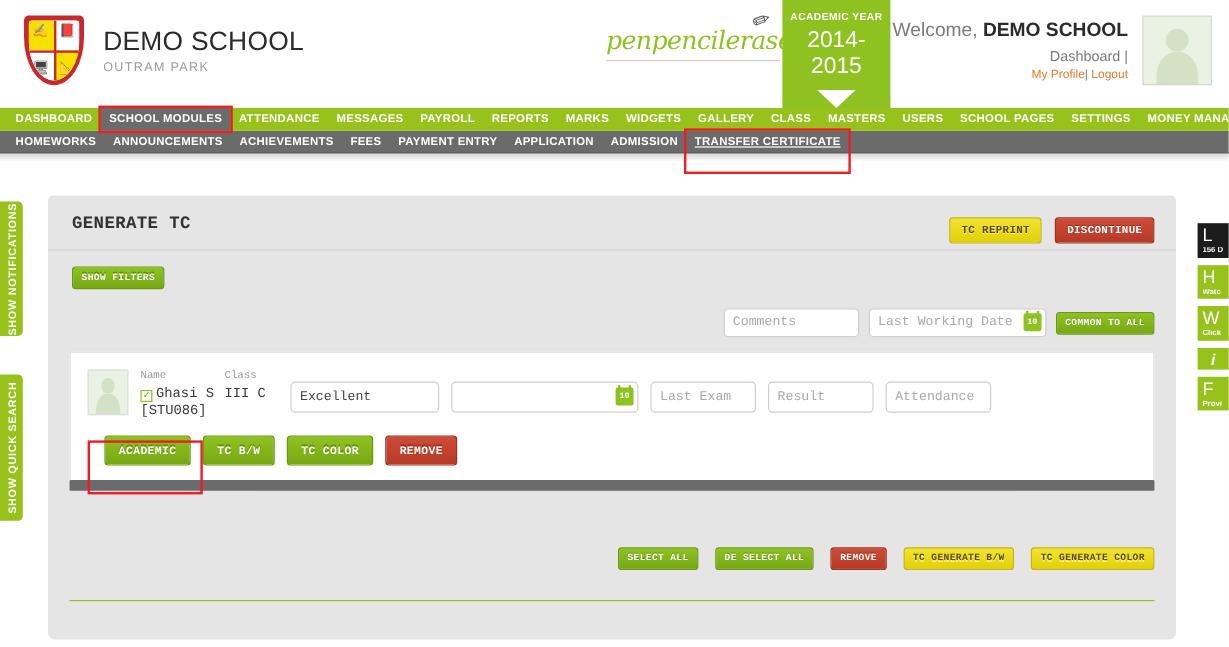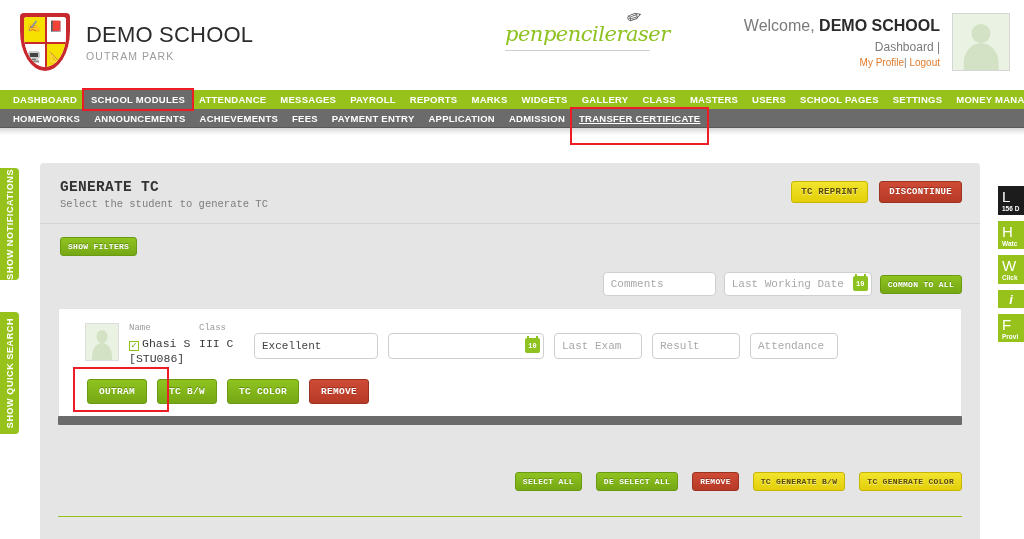--- a/index.html
+++ b/index.html
@@ -170,21 +170,21 @@
     font-weight:bold; text-align:center; line-height:17px;
   }
   .cal-ico:before {
     content:""; position:absolute; left:2px; top:-2px; width:2px; height:4px; background:#8dc220;
   }
   .cal-ico:after {
     content:""; position:absolute; right:2px; top:-2px; width:2px; height:4px; background:#8dc220;
   }
 
   #student-card { background:#fff; margin:0 18px; border:1px solid #e2e2e2; border-bottom:none; }
-  #student-row { display:flex; align-items:flex-start; padding:14px 0 6px 26px; }
+  #student-row { display:flex; align-items:flex-start; padding:14px 0 6px 14px; }
   #avatar-stu { width:34px; height:38px; border:1px solid #ddd; background:#eaf2e3;
     position:relative; overflow:hidden; flex:none; }
   #stu-name-col { margin-left:10px; width:70px; }
   #stu-class-col { width:55px; }
   .col-label { font-size:9px; color:#9a9a9a; }
   .col-value { font-size:11.5px; color:#3a3a3a; margin-top:4px; white-space:nowrap; }
   .chk {
     display:inline-block; width:10px; height:10px; border:1px solid #8dc220;
     background:#fff; color:#6aa80f; font-size:9px; line-height:9px;
     text-align:center; vertical-align:-1px; margin-right:3px;
@@ -227,20 +227,25 @@
       <div id="school-sub">OUTRAM PARK</div>
     </div>
   </div>
 
   <div id="brand">
     <span id="brand-pencil">✏</span>
     <div id="brand-word">penpencileraser</div>
     <div id="brand-rule"></div>
   </div>
 
+  <div id="acad">
+    <div id="acad-label">ACADEMIC YEAR</div>
+    <div id="acad-year">2014-2015</div>
+    <div id="acad-arrow"></div>
+  </div>
 
   <div id="welcome">
     <div id="welcome-row">
       <div id="welcome-text">
         <div id="welcome-line1">
           <span>Welcome, </span><b>DEMO SCHOOL</b>
         </div>
         <div id="welcome-line2">Dashboard |</div>
         <div id="welcome-line3">
           <span>My Profile</span><span class="sep">| </span><span>Logout</span>
@@ -313,21 +318,20 @@
       <span class="big">F</span>
       <span class="small">Provi</span>
     </div>
   </div>
 
 <div id="page">
   <div id="panel">
 
     <div id="panel-head">
       <div id="panel-title">GENERATE TC</div>
-      <div id="panel-desc">Select the student to generate TC</div>
       <div id="head-btns">
         <button class="btn btn-yellow btn-sm">TC REPRINT</button>
         <button class="btn btn-red btn-sm">DISCONTINUE</button>
       </div>
     </div>
 
     <div id="filters-row">
       <button class="btn btn-green btn-xs">SHOW FILTERS</button>
     </div>
 
@@ -365,21 +369,21 @@
             <input class="tfield" style="width: 156px; height: 26px;" value="">
             <span class="cal-ico" style="top:5px">10</span>
           </span>
           <input class="tfield" style="width: 88px; height: 26px;" placeholder="Last Exam">
           <input class="tfield" style="width: 88px; height: 26px;" placeholder="Result">
           <input class="tfield" style="width: 88px; height: 26px;" placeholder="Attendance %">
         </div>
       </div>
 
       <div id="btn-row">
-          <button class="btn btn-green btn-md">OUTRAM</button>
+          <button class="btn btn-green btn-md">ACADEMIC</button>
           <button class="btn btn-green btn-md">TC B/W</button>
           <button class="btn btn-green btn-md">TC COLOR</button>
           <button class="btn btn-red btn-md">REMOVE</button>
         </div>
     </div>
 
     <div id="scrollbar"></div>
 
     <div id="bottom-area">
       <div id="bottom-btns">

